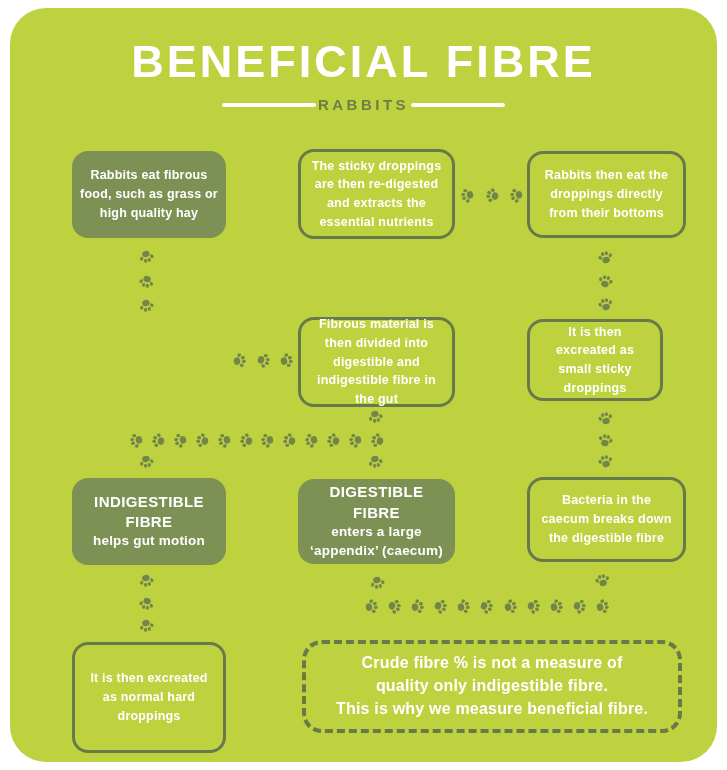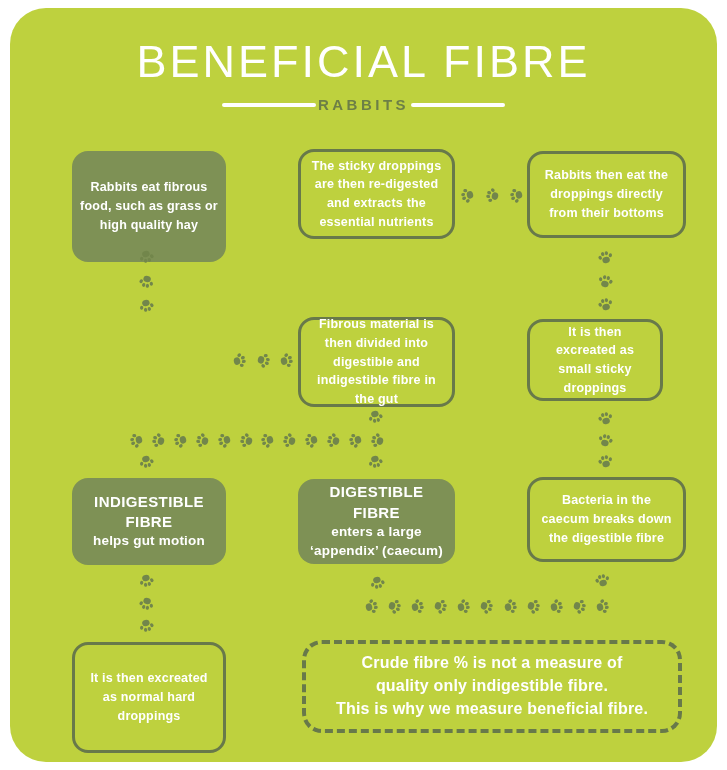--- a/index.html
+++ b/index.html
@@ -1,21 +1,21 @@
 <!DOCTYPE html>
 <html style="--background: #bed13e; --solid_box: #7e9155; --outline_border: #68794a; --paw: #72864b; --text_light: #ffffff; --text_dark: #6d7f46;"><head>
 <meta charset="utf-8">
 <style>
   html,body{margin:0;padding:0;background:#ffffff;}
   .frame{position:relative;width:727px;height:770px;background:#ffffff;overflow:hidden;
          font-family:"Liberation Sans",sans-serif;}
   .panel{position:absolute;left:10px;top:8px;width:707px;height:754px;
          background:var(--background,#bed13e);border-radius:36px;}
   .title{position:absolute;top:28px;left:0;right:0;text-align:center;
-         color:var(--text_light,#fff);font-size:45px;font-weight:normal;letter-spacing:3px;}
+         color:var(--text_light,#fff);font-size:45px;font-weight:bold;letter-spacing:3px;}
   .subtitle-row{position:absolute;top:88px;left:0;right:0;display:flex;
          align-items:center;justify-content:center;gap:2px;}
   .subtitle-line{width:94px;height:4px;background:var(--text_light,#fff);border-radius:2px;}
   .subtitle{color:var(--text_dark,#6d7f46);font-weight:bold;font-size:15px;letter-spacing:3.5px;}
 
   .fbox{position:absolute;display:flex;flex-direction:column;justify-content:center;
         align-items:center;text-align:center;color:var(--text_light,#fff);font-weight:bold;
         border-radius:16px;padding:6px 8px;box-sizing:border-box;font-size:12.5px;
         line-height:1.5;letter-spacing:.2px;}
   .fbox.outline{border:3px solid var(--outline_border,#68794a);}
@@ -41,21 +41,21 @@
   <div class="panel">
 
     <div class="title">BENEFICIAL FIBRE</div>
 
     <div class="subtitle-row">
       <span class="subtitle-line"></span>
       <span class="subtitle">RABBITS</span>
       <span class="subtitle-line"></span>
     </div>
 
-    <div class="fbox solid" style="left:62px;top:143px;width:154px;height:111px">Rabbits eat fibrous food, such as grass or high quality hay</div>
+    <div class="fbox solid" style="left:62px;top:143px;width:154px;height:87px">Rabbits eat fibrous food, such as grass or high quality hay</div>
     <div class="fbox outline" style="left:288px;top:141px;width:157px;height:90px">The sticky droppings are then re-digested and extracts the essential nutrients</div>
     <div class="fbox outline" style="left:517px;top:143px;width:159px;height:87px">Rabbits then eat the droppings directly from their bottoms</div>
 
     <div class="fbox outline" style="left:288px;top:309px;width:157px;height:90px">Fibrous material is then divided into digestible and indigestible fibre in the gut</div>
     <div class="fbox outline" style="left:517px;top:311px;width:136px;height:82px">It is then excreated as small sticky droppings</div>
 
     <div class="fbox solid" style="left:62px;top:470px;width:154px;height:87px">
       <div class="box-title">INDIGESTIBLE FIBRE</div>
       <div class="box-sub">helps gut motion</div>
     </div>

